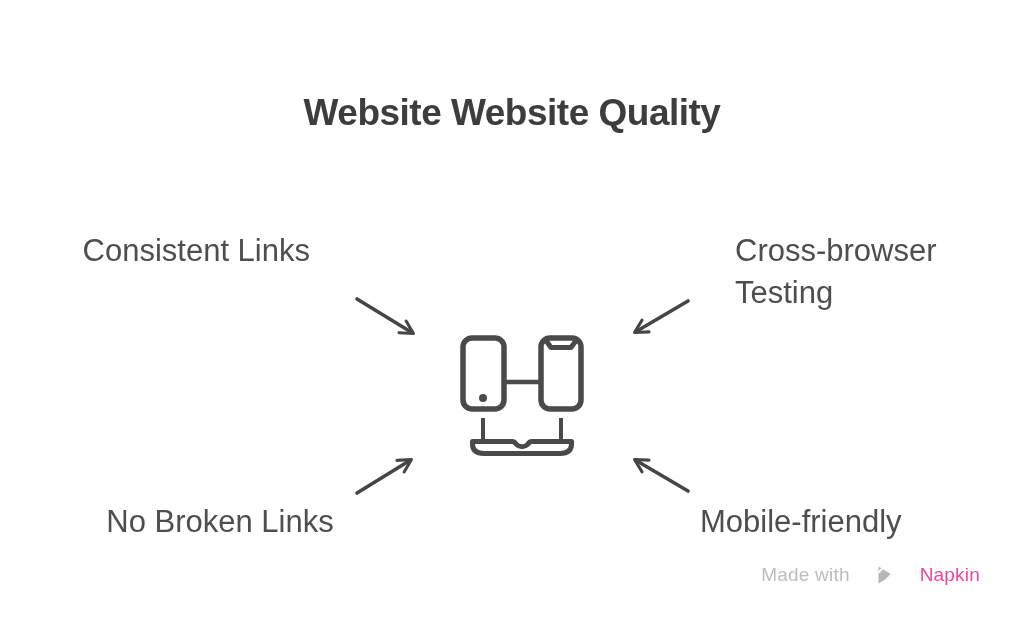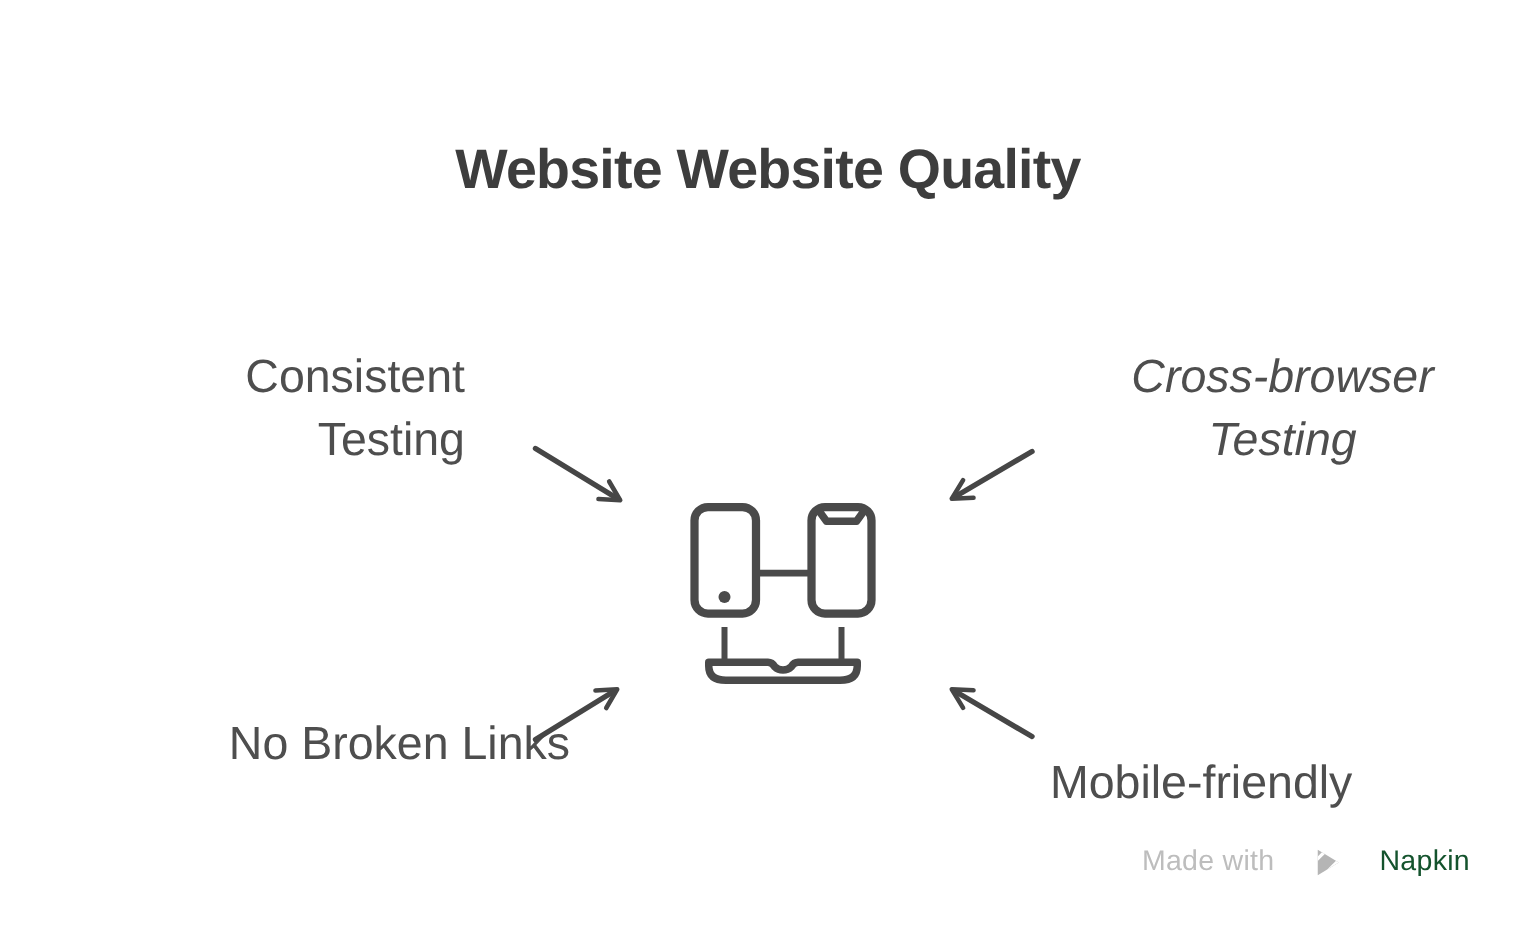--- a/index.html
+++ b/index.html
@@ -8,41 +8,41 @@
     font-family:"Liberation Sans","DejaVu Sans",sans-serif;overflow:hidden;
   }
   .title{
     position:absolute;left:0;top:92px;width:1024px;text-align:center;
     font-size:37px;font-weight:700;color:#3d3d3d;letter-spacing:-0.5px;
   }
   .label{
     position:absolute;font-size:31px;color:#4e4e4e;line-height:42px;
   }
   .label.tl{left:80px;top:230px;width:230px;text-align:right;}
-  .label.tr{left:735px;top:230px;width:240px;text-align:center;font-style:italic;}
-  .label.bl{left:60px;top:475px;width:320px;text-align:right;}
+  .label.tr{left:735px;top:230px;width:240px;text-align:left;}
+  .label.bl{left:60px;top:501px;width:320px;text-align:center;}
   .label.br{left:700px;top:501px;width:260px;text-align:left;}
   .arrows{position:absolute;left:0;top:0;width:1024px;height:627px;pointer-events:none;}
   .center-icon{position:absolute;left:453px;top:323px;width:144px;height:144px;}
   .watermark{
     position:absolute;right:44px;top:562px;height:26px;
     display:flex;align-items:center;gap:24px;
     font-size:19px;color:#bdbdbd;letter-spacing:0.2px;
   }
-  .watermark .brand{color:#14532d;}
+  .watermark .brand{color:#ec4899;}
   .napkin-logo{width:22px;height:22px;display:block;}
 </style>
 </head>
 <body>
 
 <div class="canvas">
 
   <div class="title">Website Website Quality</div>
 
-  <div class="label tl">Consistent Testing</div>
+  <div class="label tl">Consistent Links</div>
   <div class="label tr">Cross-browser Testing</div>
   <div class="label bl">No Broken Links</div>
   <div class="label br">Mobile-friendly</div>
 
   <svg class="arrows" viewBox="0 0 1024 627" xmlns="http://www.w3.org/2000/svg">
     <defs>
       <marker id="ah" viewBox="0 0 10 10" refX="7" refY="5" markerWidth="5" markerHeight="5" orient="auto">
         <path d="M1.5 1.2 L8.6 5 L1.5 8.8" fill="none" stroke="#464646" stroke-width="1.7" stroke-linecap="round" stroke-linejoin="round"></path>
       </marker>
     </defs>

